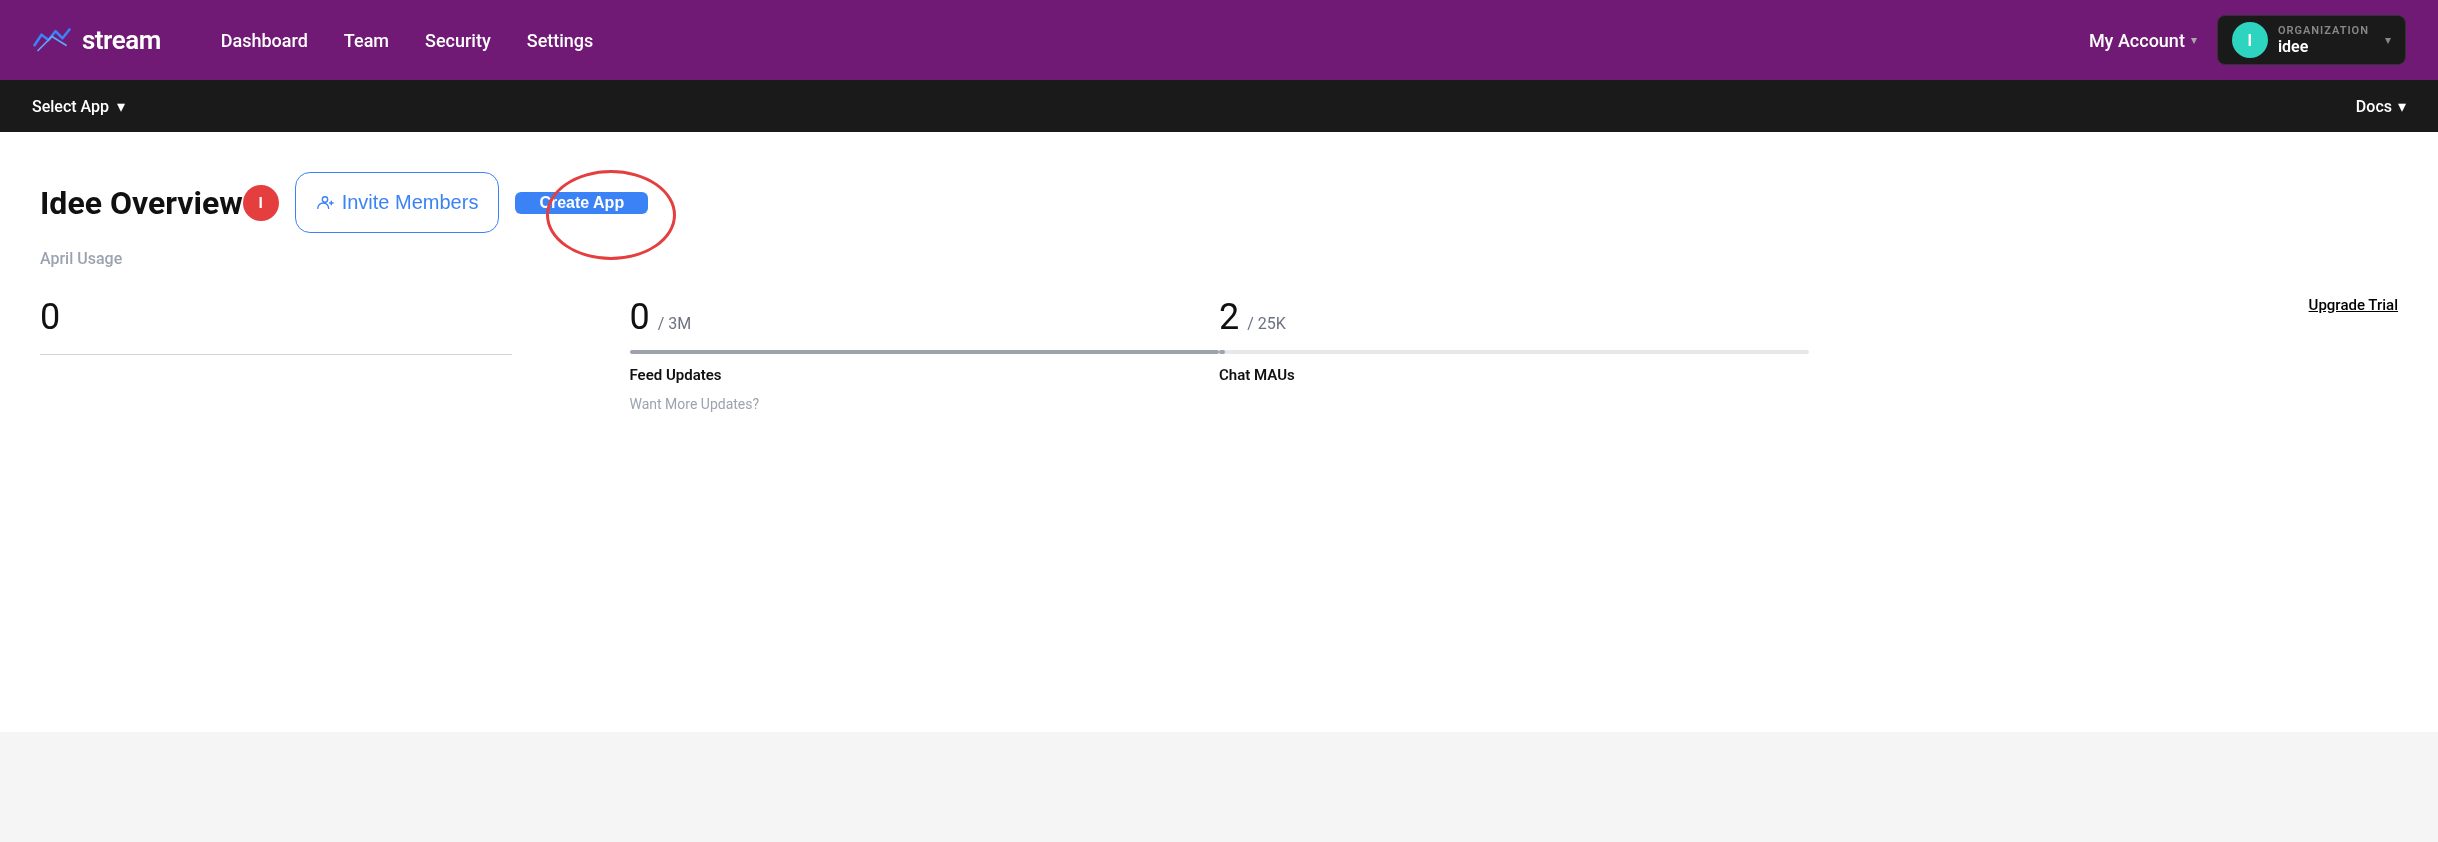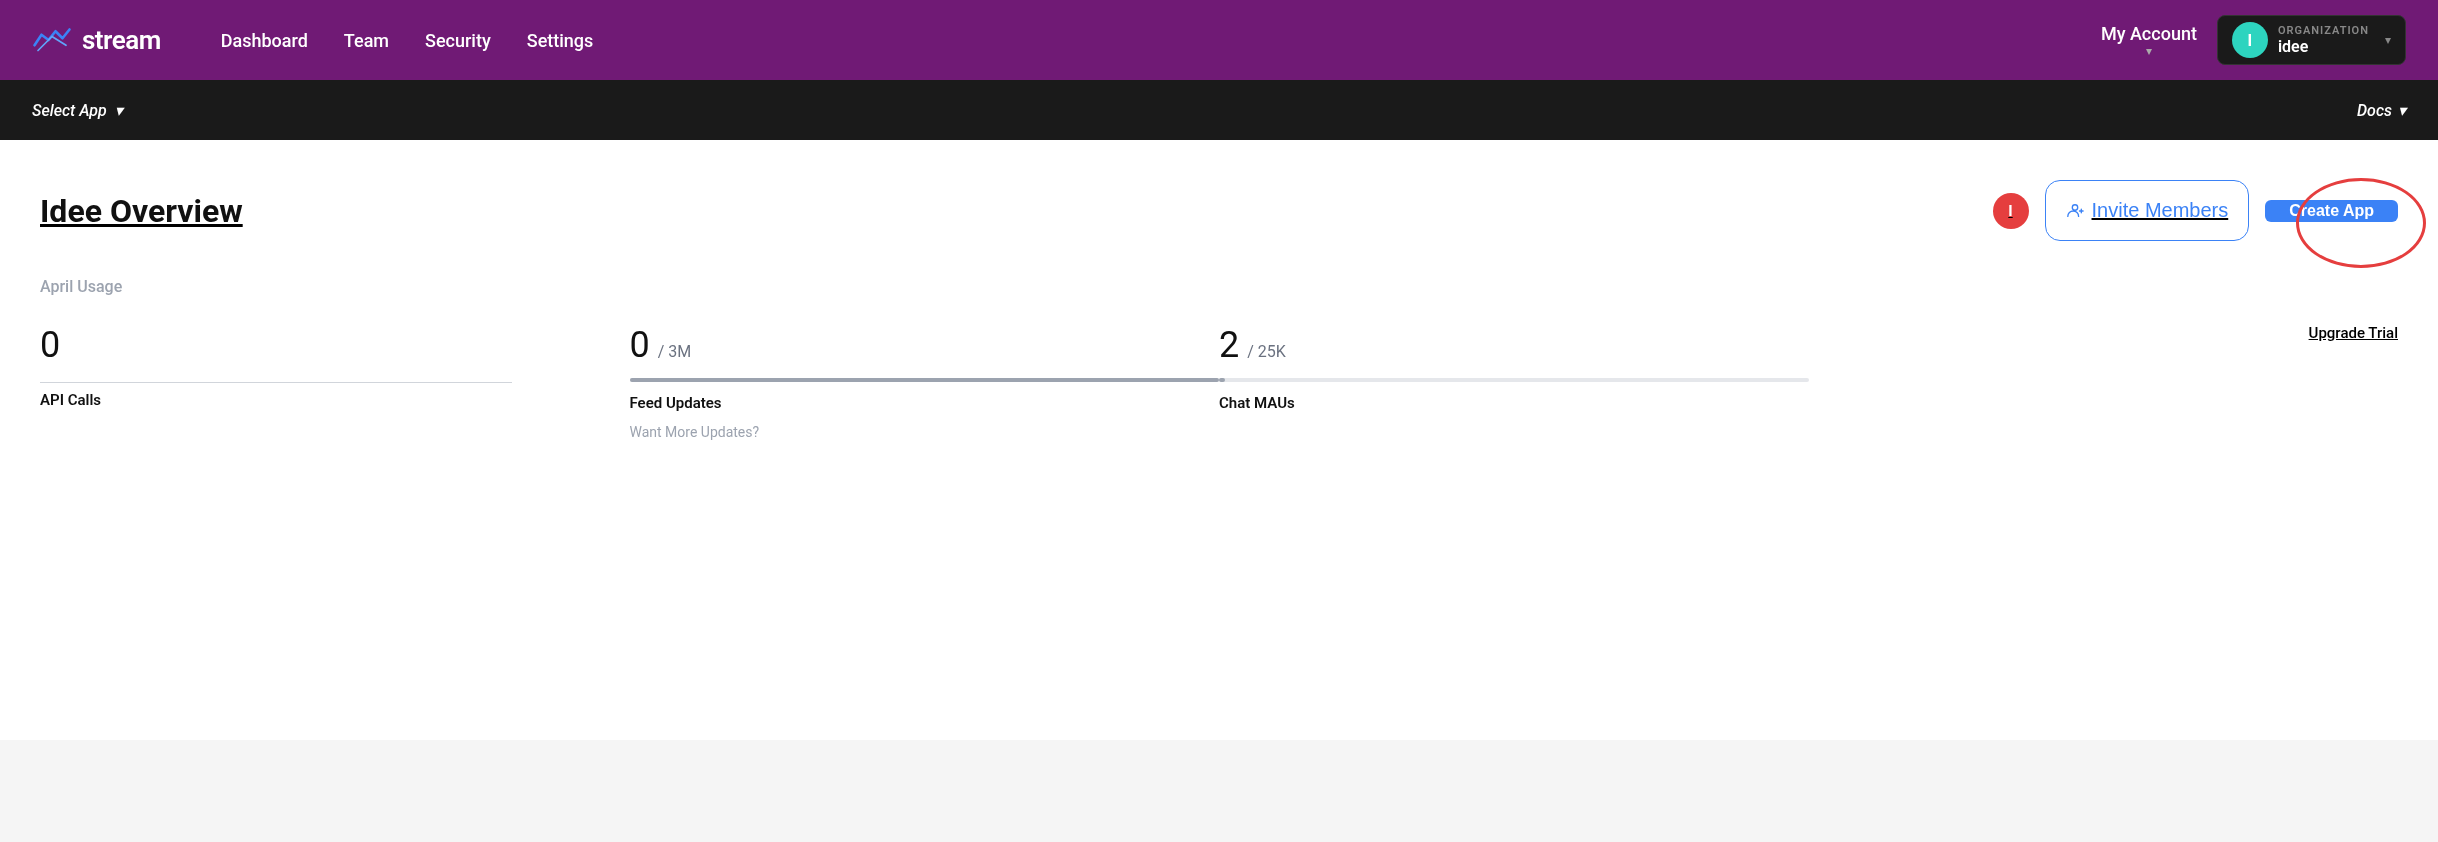--- a/index.html
+++ b/index.html
@@ -45,25 +45,25 @@
     }
     .nav-right {
       display: flex;
       align-items: center;
       gap: 20px;
       margin-left: auto;
     }
     .my-account-btn {
       display: flex;
       align-items: center;
+      gap: 6px;
       color: #ffffff;
       font-size: 18px;
       font-weight: 500;
       cursor: pointer;
-      flex-direction: column;
     }
     .chevron-down {
       font-size: 12px;
       color: #aaa;
     }
     .org-area {
       display: flex;
       align-items: center;
       gap: 10px;
       background: #1a1a1a;
@@ -102,26 +102,25 @@
     }
     .org-chevron {
       color: #888;
       font-size: 12px;
       margin-left: 6px;
     }
 
     
     .sub-nav {
       background: #1a1a1a;
-      height: 60px;
+      height: 52px;
       display: flex;
       align-items: center;
       padding: 14px 32px;
       justify-content: space-between;
-      font-style: italic;
     }
     .select-app-btn {
       display: flex;
       align-items: center;
       gap: 8px;
       color: #ffffff;
       font-size: 16px;
       font-weight: 500;
       cursor: pointer;
     }
@@ -139,23 +138,21 @@
     .main-content {
       background: #ffffff;
       min-height: 600px;
       padding: 40px 40px;
     }
 
     
     .overview-header {
       display: flex;
       align-items: center;
-      justify-content: space-between;
-      margin-bottom: 36px;
-      text-decoration: underline;
+      margin-bottom: 16px;
     }
     .overview-title {
       font-size: 32px;
       font-weight: 700;
       color: #111;
     }
     .overview-actions {
       display: flex;
       align-items: center;
       gap: 16px;
@@ -361,21 +358,20 @@
 
   <div class="usage-label">April Usage</div>
 
   <div class="usage-grid">
 
     <div class="usage-item">
       <div class="usage-value-row">
         <span class="usage-value">0</span>
       </div>
       <div class="divider-line"></div>
-      <span class="usage-metric-label">API Calls</span>
     </div>
 
     <div class="usage-item">
       <div class="usage-value-row">
         <span class="usage-value">0</span>
         <span class="usage-limit">/ 3M</span>
       </div>
       <div class="usage-bar">
         <div class="usage-bar-fill" style="width: 100%;"></div>
       </div>

